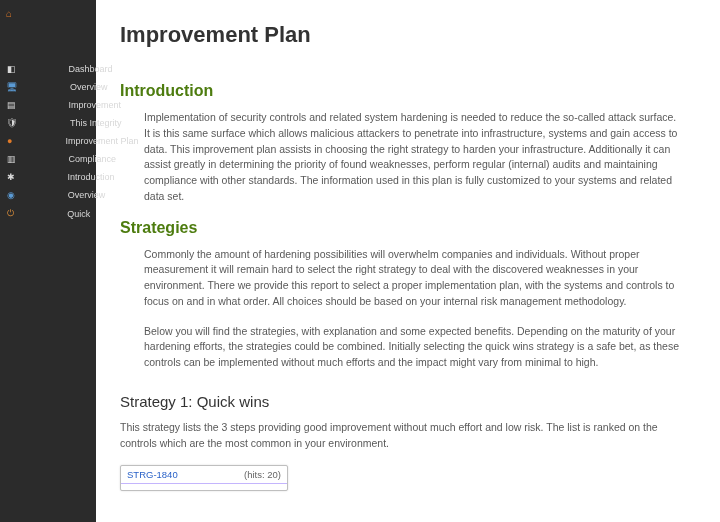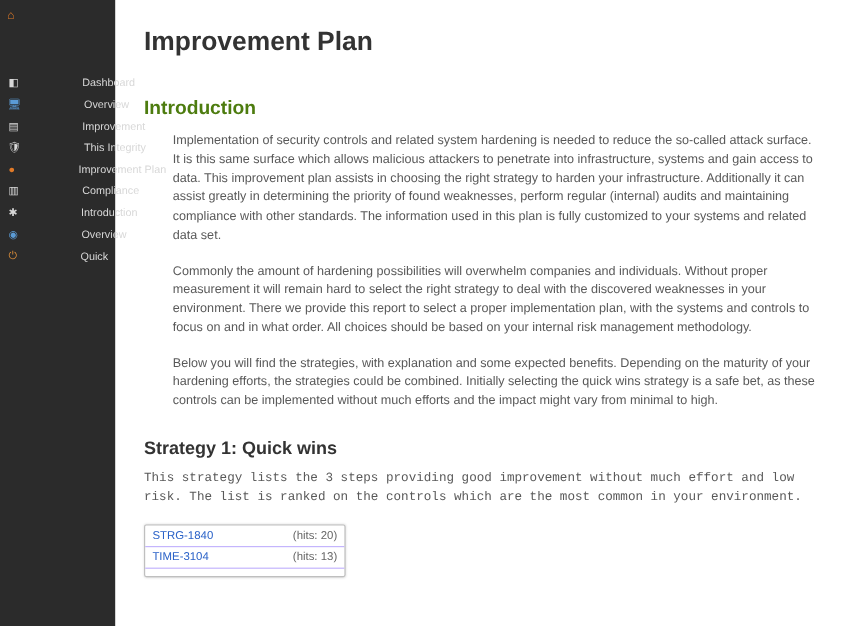--- a/index.html
+++ b/index.html
@@ -31,23 +31,23 @@
 
   
   .main {
     flex: 1;
     padding: 18px 28px 20px 24px;
     overflow-y: auto;
     color: #444;
   }
   h1.page-title { font-size: 22px; font-weight: 600; color: #333; margin: 4px 0 34px 0; }
   h2.section { font-size: 16px; font-weight: 600; color: #4d7c0f; margin: 12px 0 10px 0; }
-  h3.strategy { font-size: 15px; font-weight: 700; color: #333; margin: 22px 0 10px 0; }
+  h3.strategy { font-size: 15px; font-weight: 400; color: #333; margin: 22px 0 10px 0; }
   p.body { font-size: 10.5px; line-height: 1.5; color: #595959; margin: 0 12px 14px 24px; }
-  p.body.noindent { margin-left: 0; font-family: Liberation Mono, monospace; }
+  p.body.noindent { margin-left: 0; }
 
   
   .qw-table {
     width: 168px;
     border: 1px solid #bfbfbf;
     border-radius: 2px;
     background: #fff;
     font-size: 9.5px;
     box-shadow: 0 0 2px rgba(0,0,0,.15);
     margin-top: 4px;
@@ -118,33 +118,30 @@
     </div>
   </div>
 </div>
 
 <div class="main">
   <h1 class="page-title">Improvement Plan</h1>
 
   <h2 class="section">Introduction</h2>
   <p class="body">Implementation of security controls and related system hardening is needed to reduce the so-called attack surface. It is this same surface which allows malicious attackers to penetrate into infrastructure, systems and gain access to data. This improvement plan assists in choosing the right strategy to harden your infrastructure. Additionally it can assist greatly in determining the priority of found weaknesses, perform regular (internal) audits and maintaining compliance with other standards. The information used in this plan is fully customized to your systems and related data set.</p>
 
+  <h2 class="section">Strategies</h2>
   <p class="body">Commonly the amount of hardening possibilities will overwhelm companies and individuals. Without proper measurement it will remain hard to select the right strategy to deal with the discovered weaknesses in your environment. There we provide this report to select a proper implementation plan, with the systems and controls to focus on and in what order. All choices should be based on your internal risk management methodology.</p>
   <p class="body">Below you will find the strategies, with explanation and some expected benefits. Depending on the maturity of your hardening efforts, the strategies could be combined. Initially selecting the quick wins strategy is a safe bet, as these controls can be implemented without much efforts and the impact might vary from minimal to high.</p>
 
   <h3 class="strategy">Strategy 1: Quick wins</h3>
   <p class="body noindent">This strategy lists the 3 steps providing good improvement without much effort and low risk. The list is ranked on the controls which are the most common in your environment.</p>
 
   <div class="qw-table">
     <div class="qw-row">
       <span class="code">STRG-1840</span>
       <span class="hits">(hits: 20)</span>
     </div>
     <div class="qw-row">
-      <span class="code">TIME-3104</span>
-      <span class="hits">(hits: 13)</span>
-    </div>
-    <div class="qw-row">
       
       
     </div>
   </div>
 </div>
 
 </body></html>

